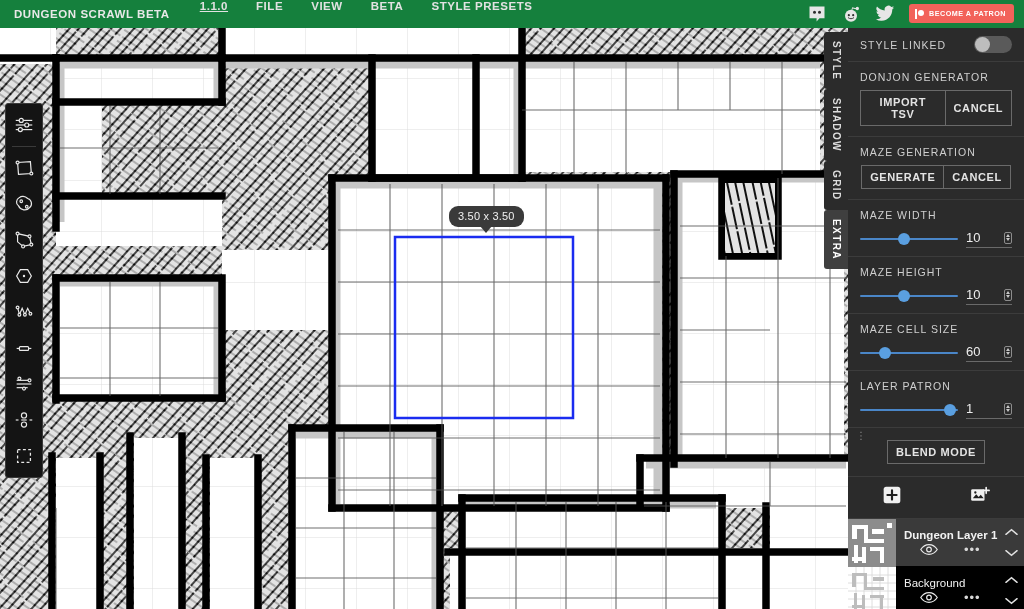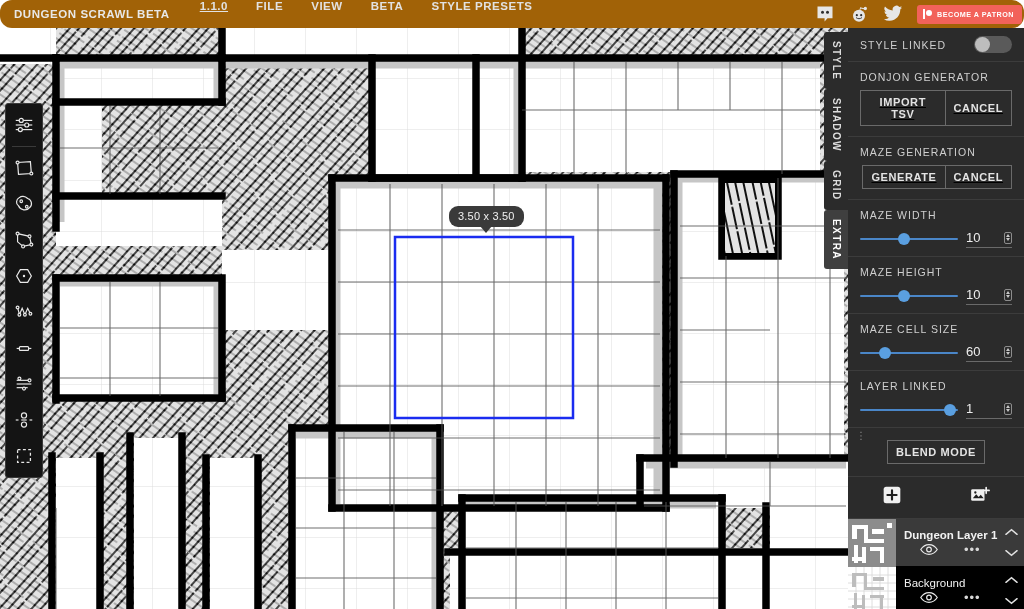--- a/index.html
+++ b/index.html
@@ -7,37 +7,36 @@
     width: 1024px; height: 609px;
     background: #ffffff;
     font-family: "Liberation Sans", sans-serif;
     overflow: hidden;
   }
   #app { position: relative; width: 1024px; height: 609px; }
 
   
   .topbar {
     position: absolute; left: 0; top: 0; width: 1024px; height: 28px;
-    background: #a16207;
+    background: #15803d;
     display: flex; align-items: center;
     z-index: 40;
-    border-radius: 12px;
   }
   .brand {
     color: #e8e8e8; font-size: 11.5px; font-weight: bold; letter-spacing: .55px;
     padding: 0 16px 0 14px;
   }
   .menu-item {
     color: #e2e2e2; font-size: 11.5px; font-weight: bold; letter-spacing: .55px;
     padding: 0 14px; line-height: 28px; height: 44px; cursor: pointer;
   }
   .menu-item.version { text-decoration: underline; }
   .topbar-right {
-    margin-left: auto; display: flex; align-items: center; gap: 14px;
-    padding-right: 2px;
+    margin-left: auto; display: flex; gap: 14px;
+    padding-right: 10px;
   }
   .social-ico { width: 20px; height: 20px; display: block; cursor: pointer; }
   .patron-btn {
     background: #f2625a; color: #fff; border: none; border-radius: 3px;
     height: 19px; padding: 0 8px 0 6px; font-size: 7.2px; font-weight: bold;
     letter-spacing: .5px; display: flex; align-items: center; gap: 5px;
     cursor: pointer; font-family: "Liberation Sans", sans-serif;
   }
   .patron-logo { position: relative; width: 9px; height: 10px; flex: none; }
   .patron-logo i {
@@ -96,21 +95,21 @@
   .toggle {
     width: 38px; height: 17px; border-radius: 9px; background: #5a5a5a;
     position: relative; cursor: pointer; flex: none;
   }
   .toggle .knob {
     position: absolute; left: 1px; top: 1px; width: 15px; height: 15px;
     border-radius: 50%; background: #bdbdbd;
   }
   .grp { padding: 9px 12px 10px; border-bottom: 1px solid #3c3c3c; }
   .grp .lbl { display: block; margin-bottom: 7px; }
-  .btnrow { display: flex; justify-content: flex-end; text-decoration: underline; }
+  .btnrow { display: flex; justify-content: center; }
   .obtn {
     background: transparent; color: #e4e4e4; border: 1px solid #6a6a6a;
     font-size: 11px; font-weight: bold; letter-spacing: .6px;
     padding: 5px 8px; cursor: pointer; font-family: "Liberation Sans", sans-serif;
   }
   .obtn + .obtn { border-left: none; }
 
   .slider-grp { padding: 9px 12px 8px; border-bottom: 1px solid #3c3c3c; }
   .slider-grp .lbl { display: block; margin-bottom: 9px; }
   .sl-line { display: flex; align-items: center; gap: 8px; }
@@ -536,21 +535,21 @@
           <div class="thumb" style="left:25%"></div>
         </div>
         <div class="numwrap">
           <span class="numval">60</span>
           <span class="spin"></span>
         </div>
       </div>
     </div>
 
     <div class="slider-grp">
-      <span class="lbl">LAYER LINKED</span>
+      <span class="lbl">LAYER PATRON</span>
       <div class="sl-line">
         <div class="track">
           <div class="thumb" style="left:92%"></div>
         </div>
         <div class="numwrap">
           <span class="numval">1</span>
           <span class="spin"></span>
         </div>
       </div>
     </div>

